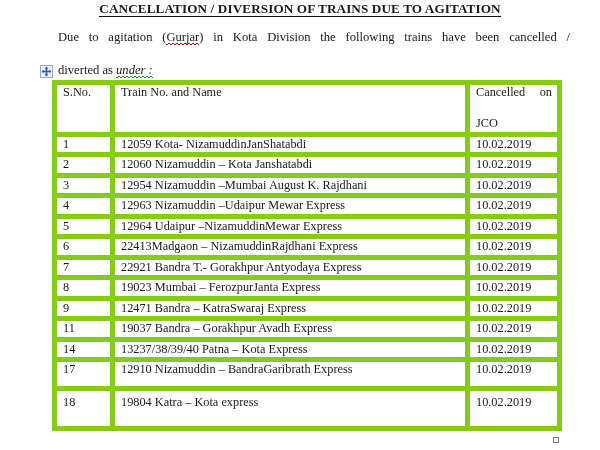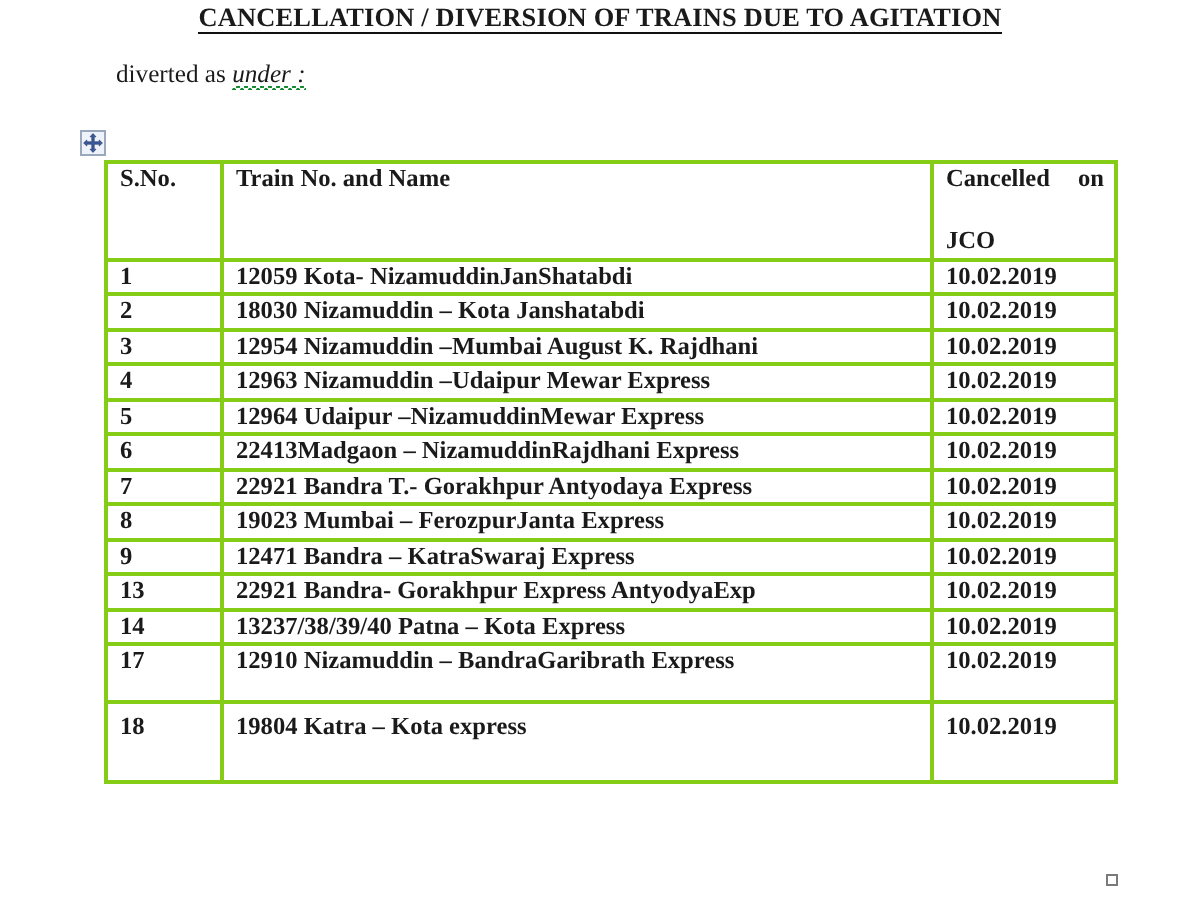--- a/index.html
+++ b/index.html
@@ -95,24 +95,24 @@
   .train-table {
     position: absolute;
     left: 52px;
     top: 80px;
     width: 505px;
     border-collapse: collapse;
     table-layout: fixed;
     font-size: 12.3px;
   }
   .train-table td, .train-table th {
-    border: 2px solid #84cc16;
+    border: 5px solid #84cc16;
     padding: 0px 5px 0px 6px;
     vertical-align: top;
-    font-weight: bold;
+    font-weight: normal;
     text-align: left;
     line-height: 15.5px;
     height: 16px;
     box-sizing: border-box;
   }
   col.c-sno   { width: 58px; }
   col.c-name  { width: 355px; }
   col.c-date  { width: 92px; }
 
   .hdr td { height: 31px; }
@@ -145,20 +145,21 @@
   }
 </style>
 </head>
 <body>
 
 <div class="doc-title">
   <span class="title-text">CANCELLATION / DIVERSION OF TRAINS DUE TO AGITATION</span>
 </div>
 
 <div class="intro">
+  <span class="line1"><span>Due to agitation (</span><span class="sp-red">Gurjar</span><span>) in Kota Division the following trains have been cancelled /</span></span>
   <span class="line2"><span>diverted as </span><span class="sp-green">under :</span></span>
 </div>
 
 <div class="table-handle">
   <svg width="11" height="11" viewBox="0 0 11 11">
     <path d="M5.5 0.8 L7 2.4 H6.1 V4.9 H8.6 V4 L10.2 5.5 L8.6 7 V6.1 H6.1 V8.6 H7 L5.5 10.2 L4 8.6 H4.9 V6.1 H2.4 V7 L0.8 5.5 L2.4 4 V4.9 H4.9 V2.4 H4 Z" fill="#3b5a9a" stroke="#2a4170" stroke-width="0.35"></path>
   </svg>
 </div>
 
 <table class="train-table">
@@ -178,21 +179,21 @@
     </tr>
   </thead>
   <tbody>
     <tr>
       <td>1</td>
       <td>12059 Kota- NizamuddinJanShatabdi</td>
       <td>10.02.2019</td>
     </tr>
     <tr>
       <td>2</td>
-      <td>18030 Nizamuddin – Kota Janshatabdi</td>
+      <td>12060 Nizamuddin – Kota Janshatabdi</td>
       <td>10.02.2019</td>
     </tr>
     <tr>
       <td>3</td>
       <td>12954 Nizamuddin –Mumbai August K. Rajdhani</td>
       <td>10.02.2019</td>
     </tr>
     <tr>
       <td>4</td>
       <td>12963 Nizamuddin –Udaipur Mewar Express</td>
@@ -217,22 +218,22 @@
       <td>8</td>
       <td>19023 Mumbai – FerozpurJanta Express</td>
       <td>10.02.2019</td>
     </tr>
     <tr>
       <td>9</td>
       <td>12471 Bandra – KatraSwaraj Express</td>
       <td>10.02.2019</td>
     </tr>
     <tr>
-      <td>13</td>
-      <td>22921 Bandra- Gorakhpur Express AntyodyaExp</td>
+      <td>11</td>
+      <td>19037 Bandra – Gorakhpur Avadh Express</td>
       <td>10.02.2019</td>
     </tr>
     <tr>
       <td>14</td>
       <td>13237/38/39/40 Patna – Kota Express</td>
       <td>10.02.2019</td>
     </tr>
     <tr class="tall-17">
       <td>17</td>
       <td>12910 Nizamuddin – BandraGaribrath Express</td>

